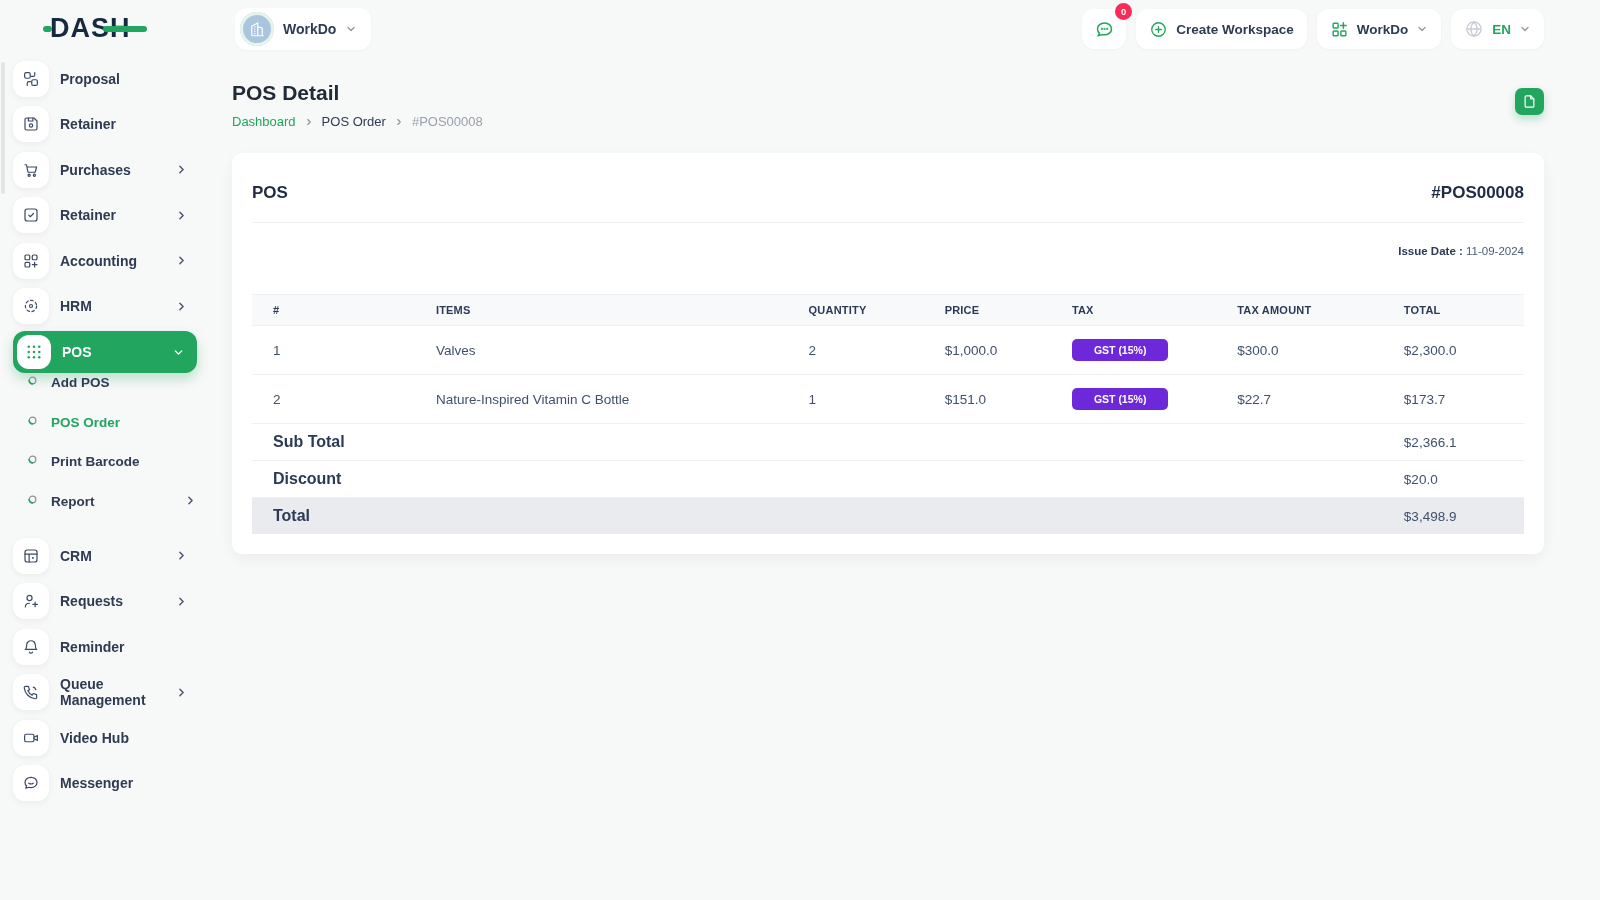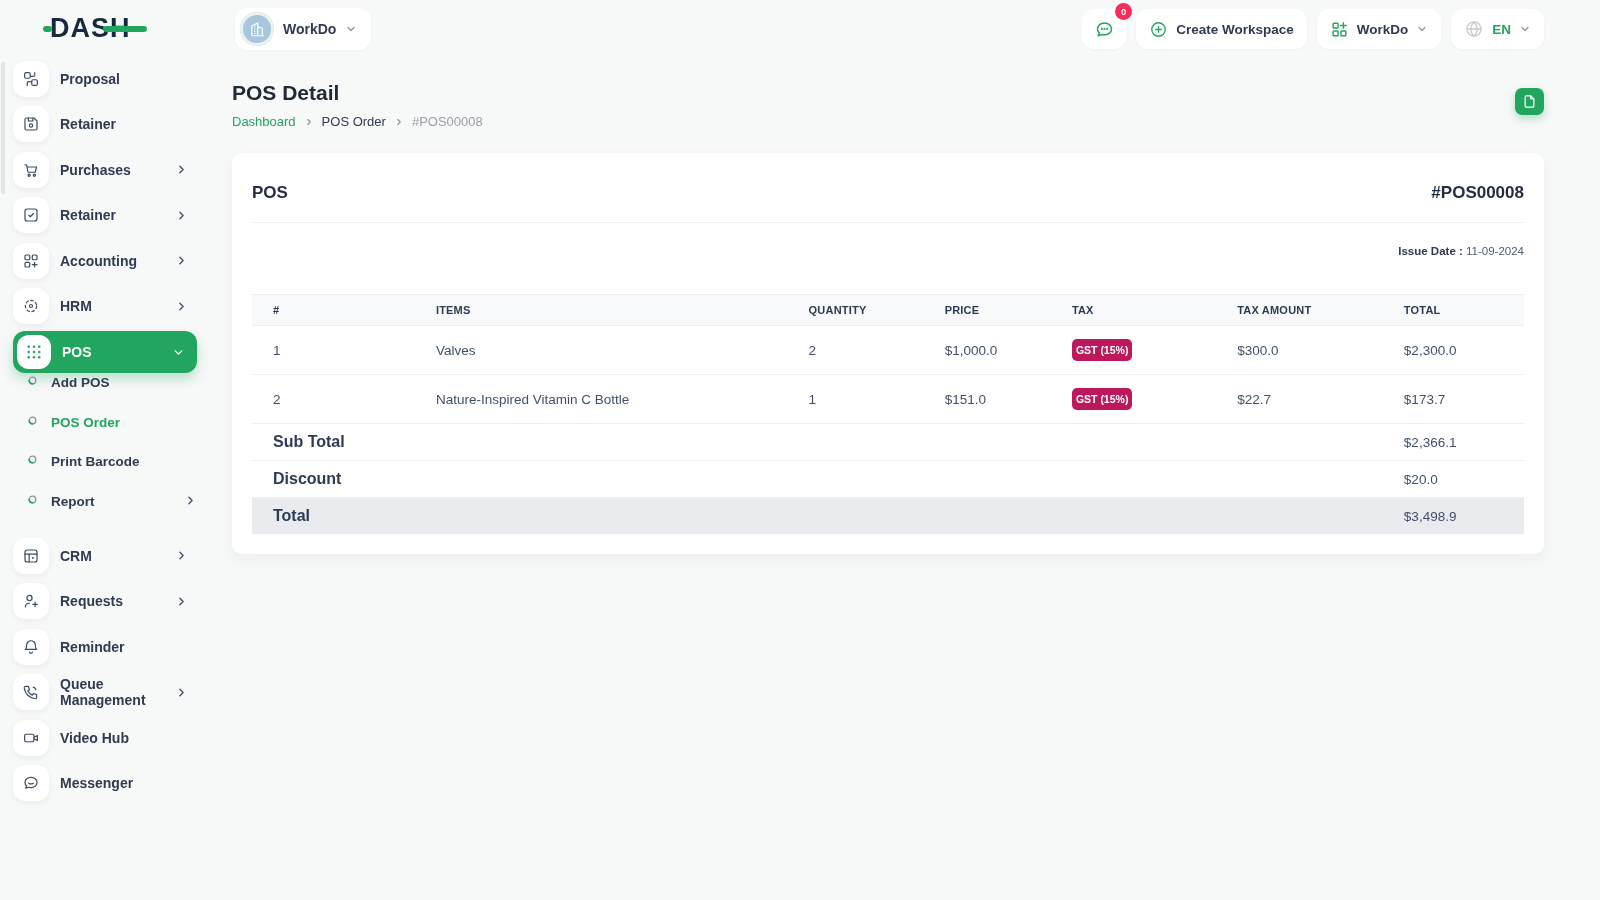--- a/index.html
+++ b/index.html
@@ -67,22 +67,22 @@
   .issue-date b { color:#2b3a55;margin-left:24px; }
 
   table.items { width:100%; border-collapse:collapse; table-layout:fixed; margin-top:37px; font-size:13.5px; color:#40506b; }
   table.items th { background:#f8f9fb; border-top:1px solid #edeff2; border-bottom:1px solid #edeff2;
                    font-size:11px; font-weight:700; color:#2b3a55; text-align:left; padding:9px 16px; letter-spacing:.2px; }
   table.items td { padding:13px 16px; border-top:1px solid #eef0f3; }
   table.items th:first-child, table.items td:first-child { padding-left:21px; }
   tr.summary td { padding:9px 16px; }
   tr.summary .sum-label { font-weight:700; color:#2b3a55; font-size:16px; }
   tr.total-row td { background:#e9ebee; }
-  .tax-badge { display:inline-block; background:#be185d; color:#fff; font-size:10.5px; font-weight:700;
-               padding:5px 4px; border-radius:5px; }
+  .tax-badge { display:inline-block; background:#6d28d9; color:#fff; font-size:10.5px; font-weight:700;
+               padding:5px 22px; border-radius:5px; }
 </style>
 </head>
 <body>
 
 <aside class="sidebar">
   <div class="sb-scroll-thumb"></div>
   <div class="logo-area">
     <div class="logo">
       <span class="logo-dot"></span>
       <span>DASH</span>

